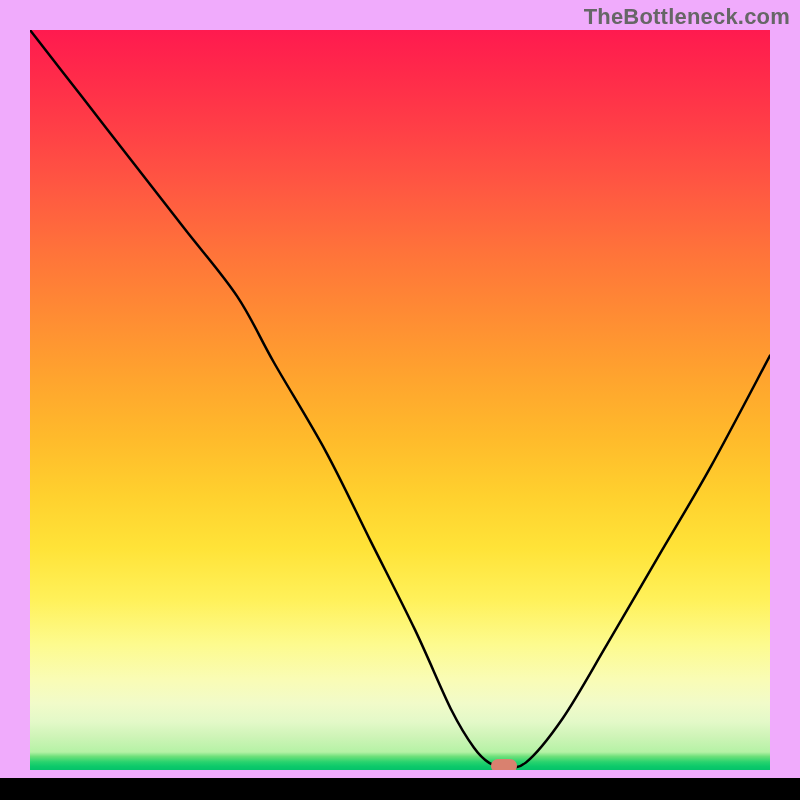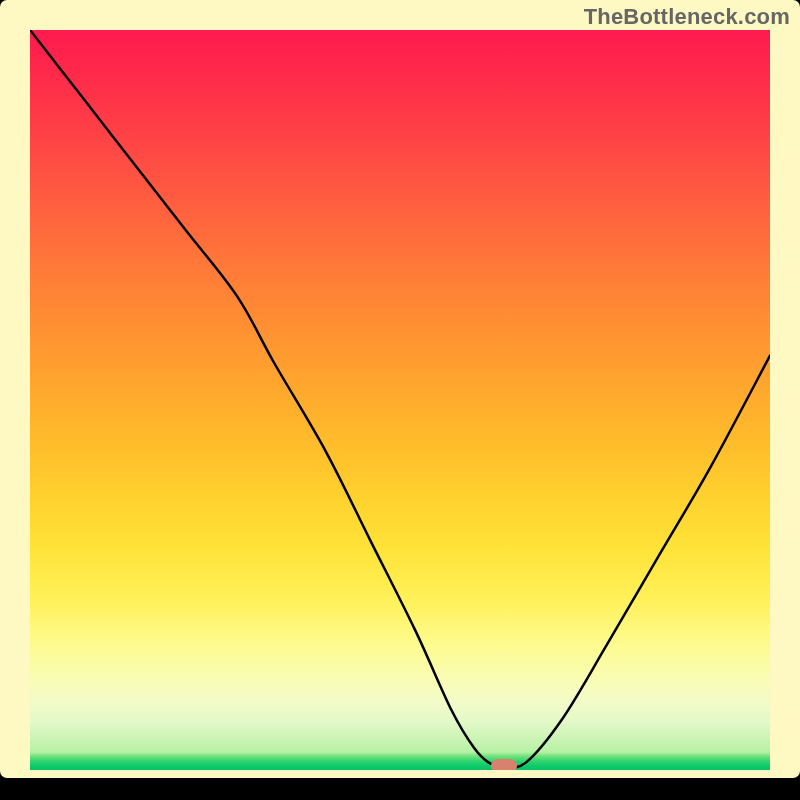--- a/index.html
+++ b/index.html
@@ -8,22 +8,21 @@
     width: 800px;
     height: 800px;
     background: #000;
     overflow: hidden;
     font-family: Arial, Helvetica, sans-serif;
   }
   .frame {
     position: relative;
     width: 800px;
     height: 778px;
-    background: #fef9c3;
-    border-radius: 7px;
+    background: #f0abfc;
   }
   .watermark {
     position: absolute;
     top: 4px;
     right: 10px;
     color: #666;
     font-size: 22px;
     font-weight: 600;
     letter-spacing: 0.2px;
     z-index: 20;

